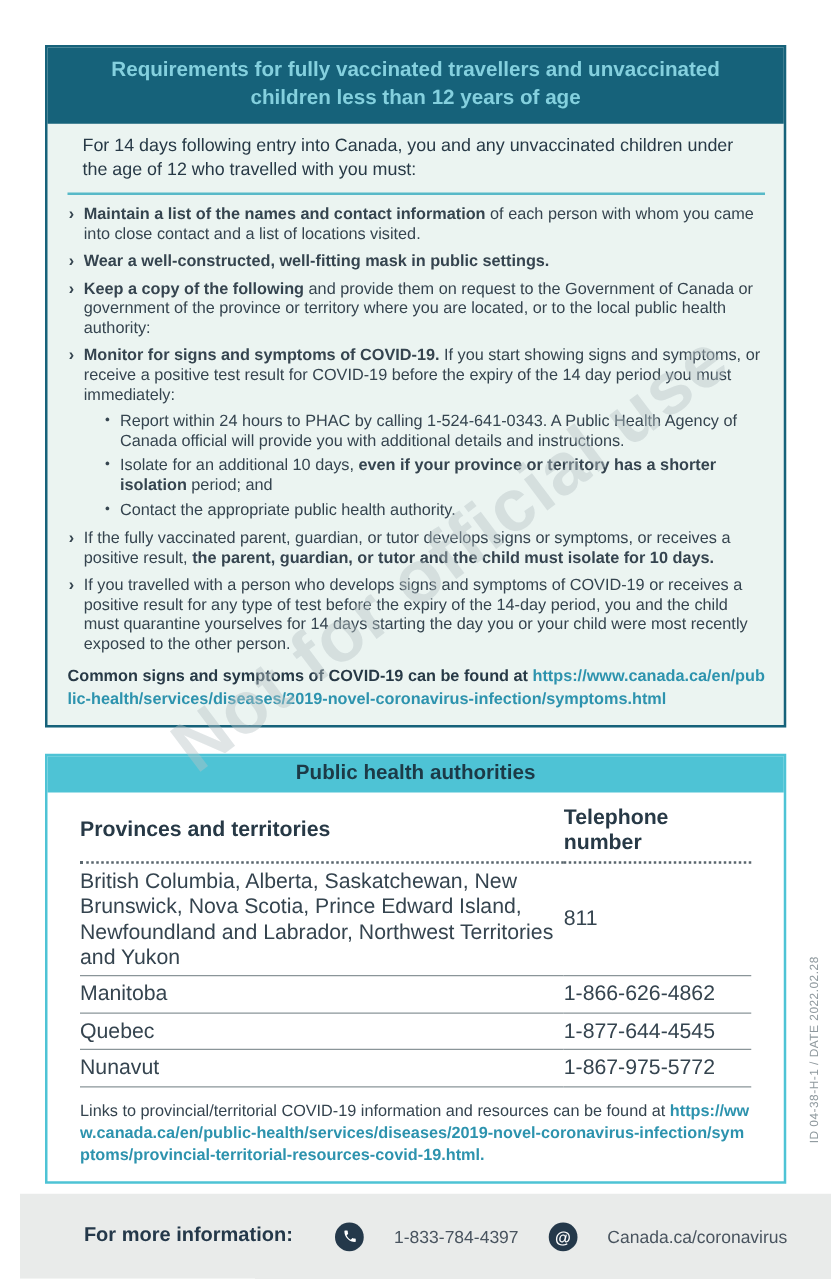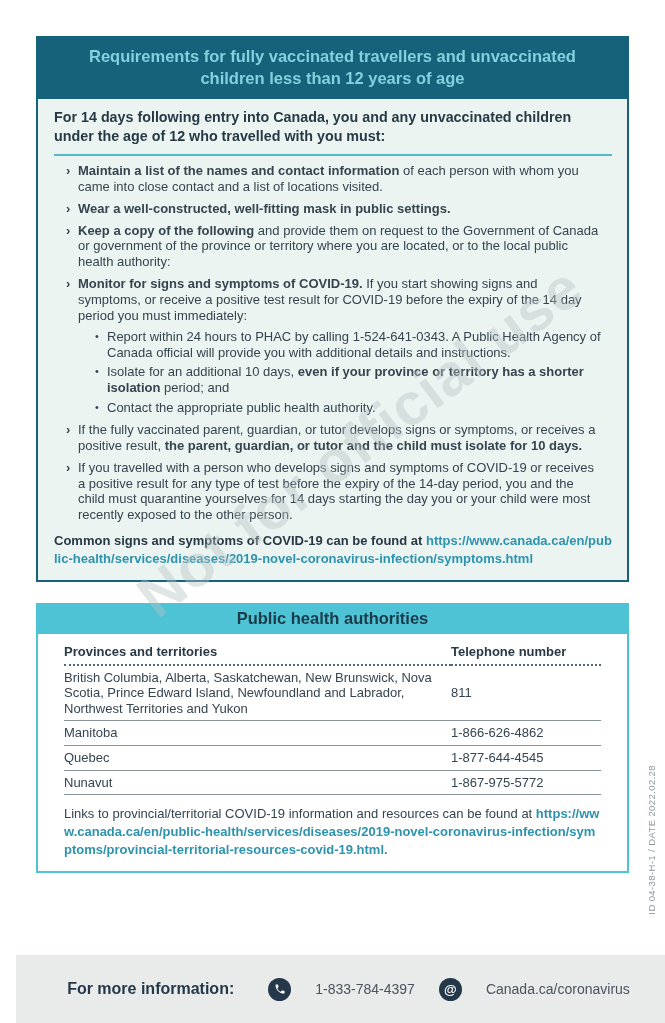--- a/index.html
+++ b/index.html
@@ -17,37 +17,37 @@
     position:absolute;left:20px;top:408px;width:680px;z-index:6;
     transform:rotate(-37deg);text-align:center;white-space:nowrap;
     font-size:59px;font-weight:bold;letter-spacing:1px;
     color:var(--watermark);opacity:.42;pointer-events:none;
   }
 
   
   .main-box{position:absolute;left:36px;top:36px;width:593px;border:2px solid var(--header-teal);background:var(--panel-bg);z-index:1;}
   .main-box-header{background:var(--header-teal);color:var(--title-text);text-align:center;font-weight:bold;font-size:16.5px;line-height:1.35;padding:7px 40px 9px;}
   .main-box-body{padding:9px 15px 12px 16px;color:var(--text);}
-  .intro{margin:0 0 7px;font-size:14.3px;font-weight:bold;line-height:1.38;color:var(--heading-text);}
+  .intro{margin:0 12px 7px;font-size:14.3px;font-weight:normal;line-height:1.38;color:var(--heading-text);}
   .intro-rule{border:none;border-top:2px solid var(--rule);margin:0 0 7px;}
   ul.bullets{list-style:none;margin:0;padding:0;font-size:13px;line-height:1.22;}
-  ul.bullets>li{position:relative;padding-left:13px;margin:6px 11px;}
+  ul.bullets>li{position:relative;padding-left:13px;margin:6px 0;}
   ul.bullets>li::before{content:"\203A";position:absolute;left:1px;top:0;font-weight:bold;color:var(--text);}
   ul.subs{list-style:none;margin:5px 0 2px;padding:0 0 0 17px;}
   ul.subs>li{position:relative;padding-left:12px;margin:4px 0;}
   ul.subs>li::before{content:"\2022";position:absolute;left:0;top:1px;font-size:11px;color:var(--text);}
   .b{font-weight:bold;}
   .link{color:var(--link);font-weight:bold;text-decoration:none;word-break:break-all;}
   .common-note{margin:9px 0 1px;font-size:13px;line-height:1.35;font-weight:bold;color:var(--heading-text);}
 
   
   .auth-box{position:absolute;left:36px;top:603px;width:593px;border:2px solid var(--accent-cyan);background:#fff;z-index:1;}
   .auth-header{background:var(--accent-cyan);color:#1C3A47;text-align:center;font-weight:bold;font-size:16.5px;padding:4px 0 6px;}
   .auth-body{padding:7px 26px 10px;color:var(--text);}
-  table.auth-table{width:100%;border-collapse:collapse;font-size:13px;line-height:1.2;}
+  table.auth-table{width:100%;border-collapse:collapse;font-size:17px;line-height:1.2;}
   .auth-table th{text-align:left;font-weight:bold;color:var(--heading-text);padding:3px 0 4px;border-bottom:2px dotted #5A666D;}
   .auth-table td{padding:4px 0;border-bottom:1px solid var(--row-line);vertical-align:middle;}
   .auth-table td.phone,.auth-table th.phone{width:150px;}
   .links-note{margin:10px 0 2px;font-size:13px;line-height:1.38;}
 
   .side-label{position:absolute;right:8px;bottom:108px;writing-mode:vertical-rl;transform:rotate(180deg);font-size:9.5px;letter-spacing:.4px;color:var(--muted);z-index:1;}
 
   
   .footer{position:absolute;left:16px;bottom:0;width:665px;height:68px;background:var(--footer-bg);display:flex;align-items:center;justify-content:center;gap:24px;z-index:2;}
   .footer-label{font-size:16px;font-weight:bold;color:var(--footer-navy);margin-right:10px;}

